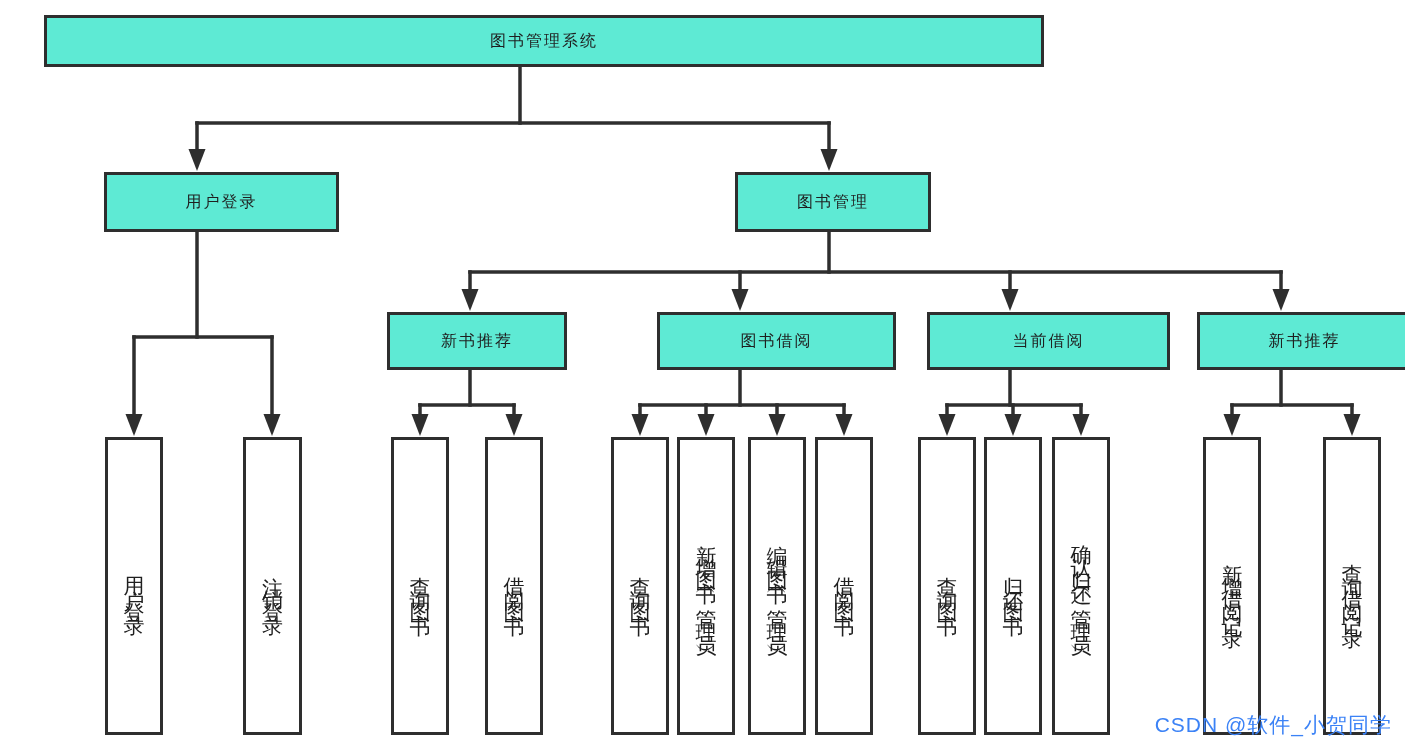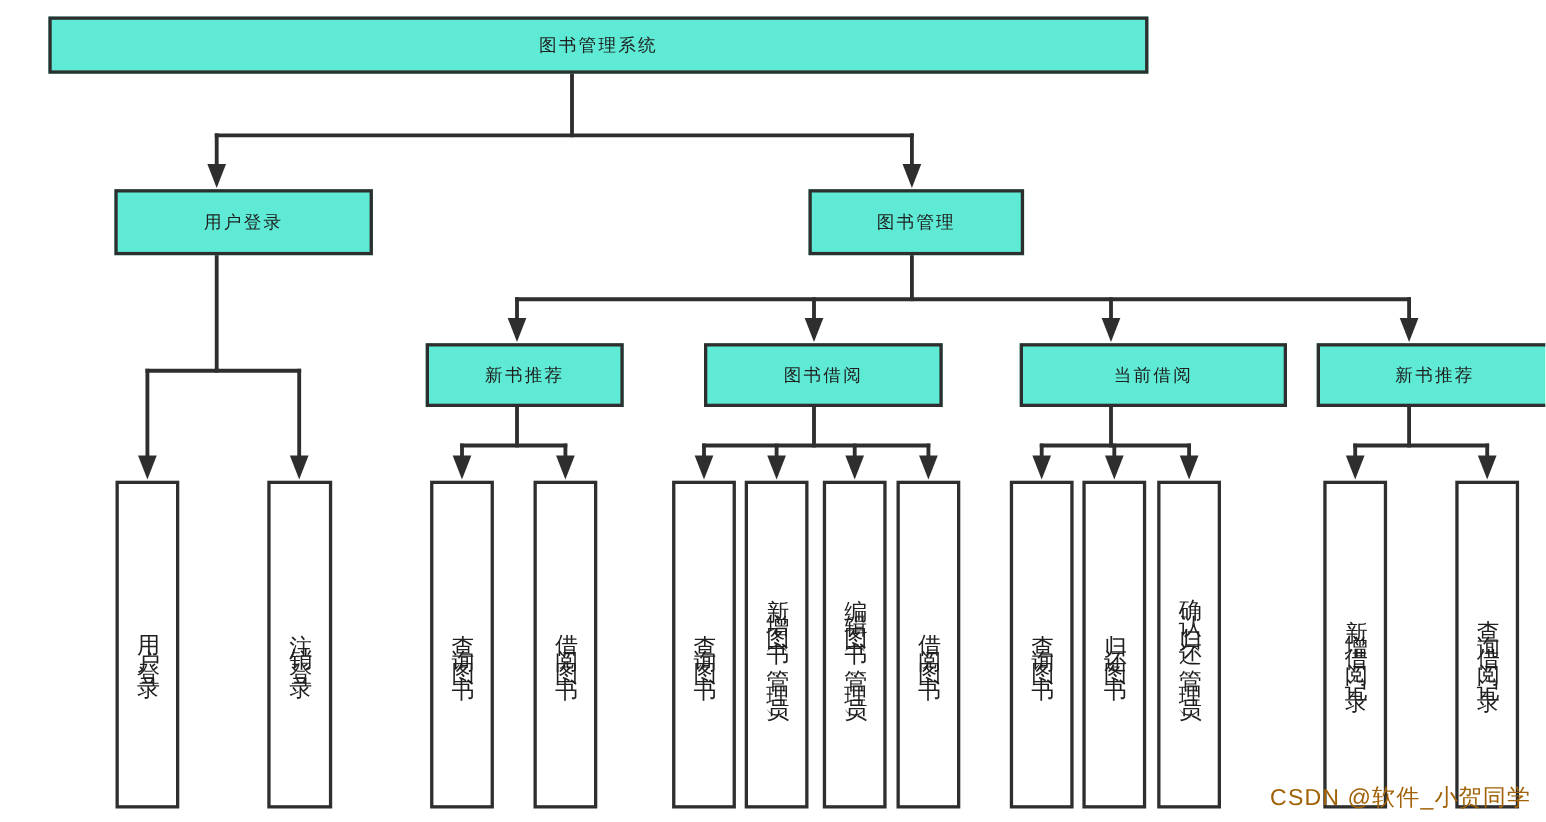--- a/index.html
+++ b/index.html
@@ -106,21 +106,21 @@
       <polygon points="1343.5,414 1360.5,414 1352,436"></polygon>
     </g>
   </svg>
 
   <div class="hbox" style="left:20px;top:15px;width:1000px;height:52px">图书管理系统</div>
 
   <div class="hbox" style="left:80px;top:172px;width:235px;height:60px">用户登录</div>
   <div class="hbox" style="left:711px;top:172px;width:196px;height:60px">图书管理</div>
 
   <div class="hbox" style="left:363px;top:312px;width:180px;height:58px">新书推荐</div>
-  <div class="hbox" style="left:616px;top:312px;width:217px;height:58px">图书借阅</div>
+  <div class="hbox" style="left:633px;top:312px;width:239px;height:58px">图书借阅</div>
   <div class="hbox" style="left:903px;top:312px;width:243px;height:58px">当前借阅</div>
   <div class="hbox" style="left:1173px;top:312px;width:215px;height:58px">新书推荐</div>
 
   <div class="vbox" style="left:105px;top:437px;width:58px;height:298px">用户登录</div>
   <div class="vbox" style="left:243px;top:437px;width:59px;height:298px">注销登录</div>
 
   <div class="vbox" style="left:391px;top:437px;width:58px;height:298px">查询图书</div>
   <div class="vbox" style="left:485px;top:437px;width:58px;height:298px">借阅图书</div>
 
   <div class="vbox" style="left:611px;top:437px;width:58px;height:298px">查询图书</div>
@@ -128,14 +128,14 @@
   <div class="vbox" style="left:748px;top:437px;width:58px;height:298px">编辑图书（管理员）</div>
   <div class="vbox" style="left:815px;top:437px;width:58px;height:298px">借阅图书</div>
 
   <div class="vbox" style="left:918px;top:437px;width:58px;height:298px">查询图书</div>
   <div class="vbox" style="left:984px;top:437px;width:58px;height:298px">归还图书</div>
   <div class="vbox" style="left:1052px;top:437px;width:58px;height:298px">确认归还（管理员）</div>
 
   <div class="vbox" style="left:1203px;top:437px;width:58px;height:298px">新增借阅记录</div>
   <div class="vbox" style="left:1323px;top:437px;width:58px;height:298px">查询借阅记录</div>
 
-  <div class="watermark" style="color: #a16207; text-align: right;">CSDN @软件_小贺同学</div>
+  <div class="watermark" style="color: #3b82f6; text-align: right;">CSDN @软件_小贺同学</div>
 </div>
 
 </body></html>

